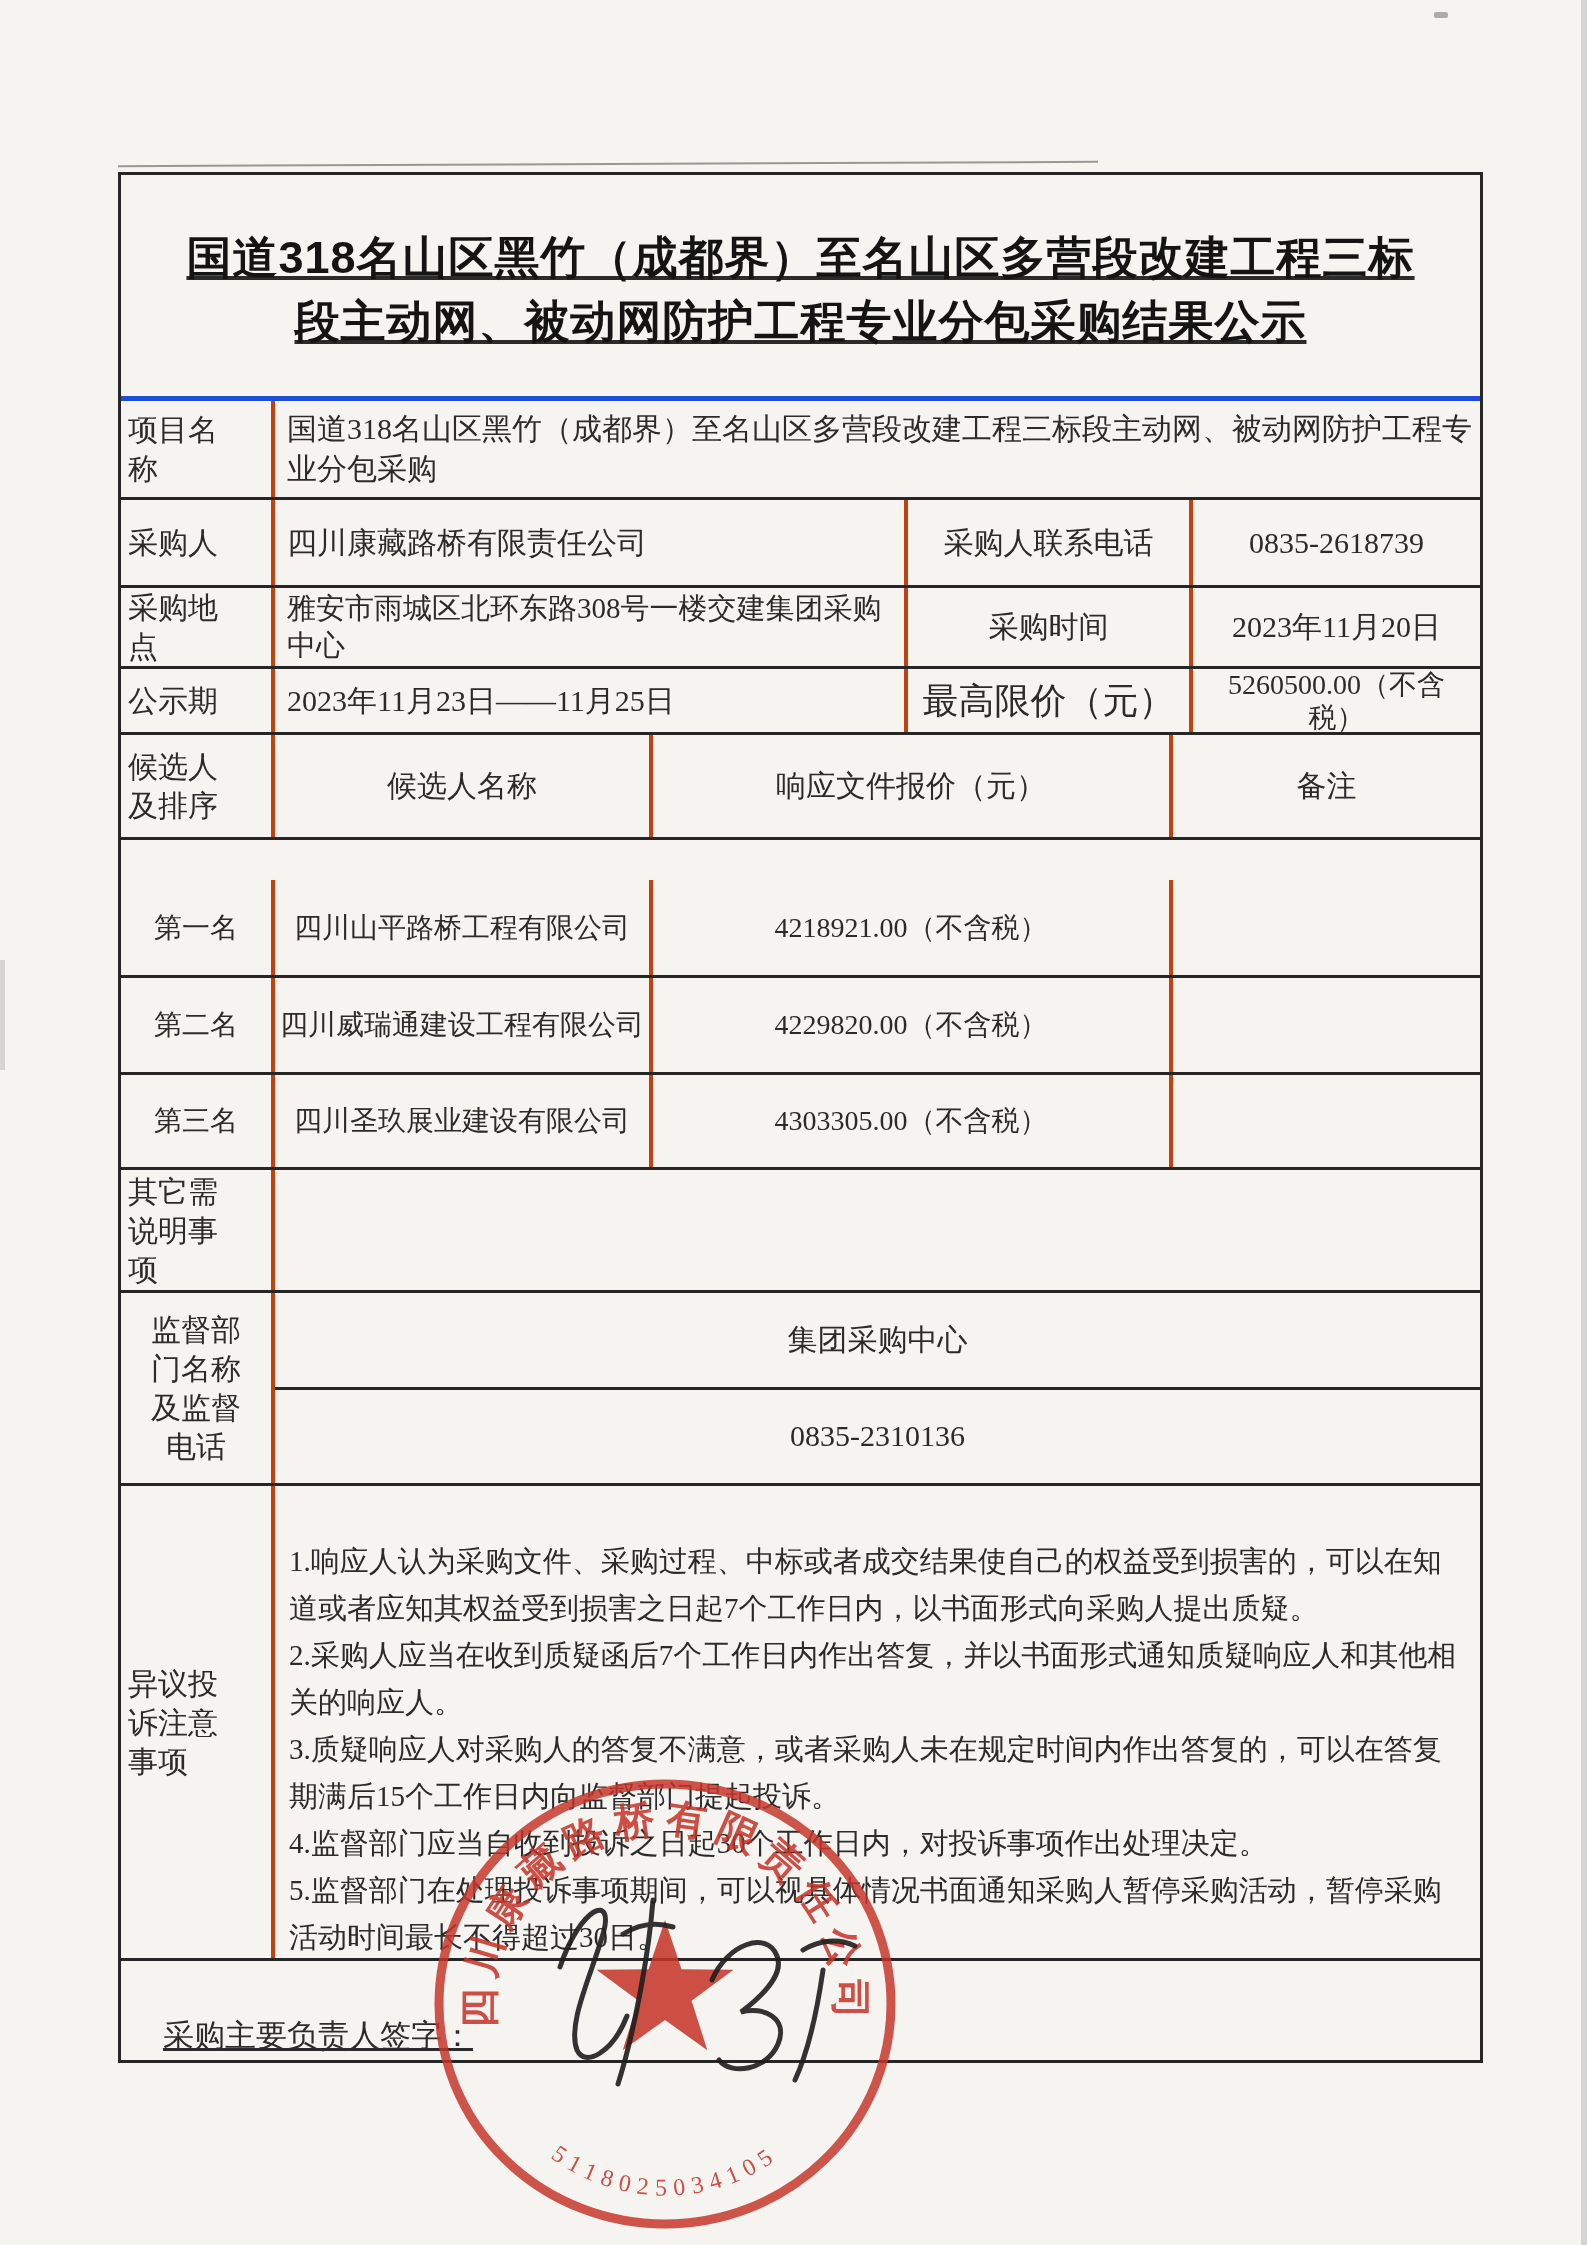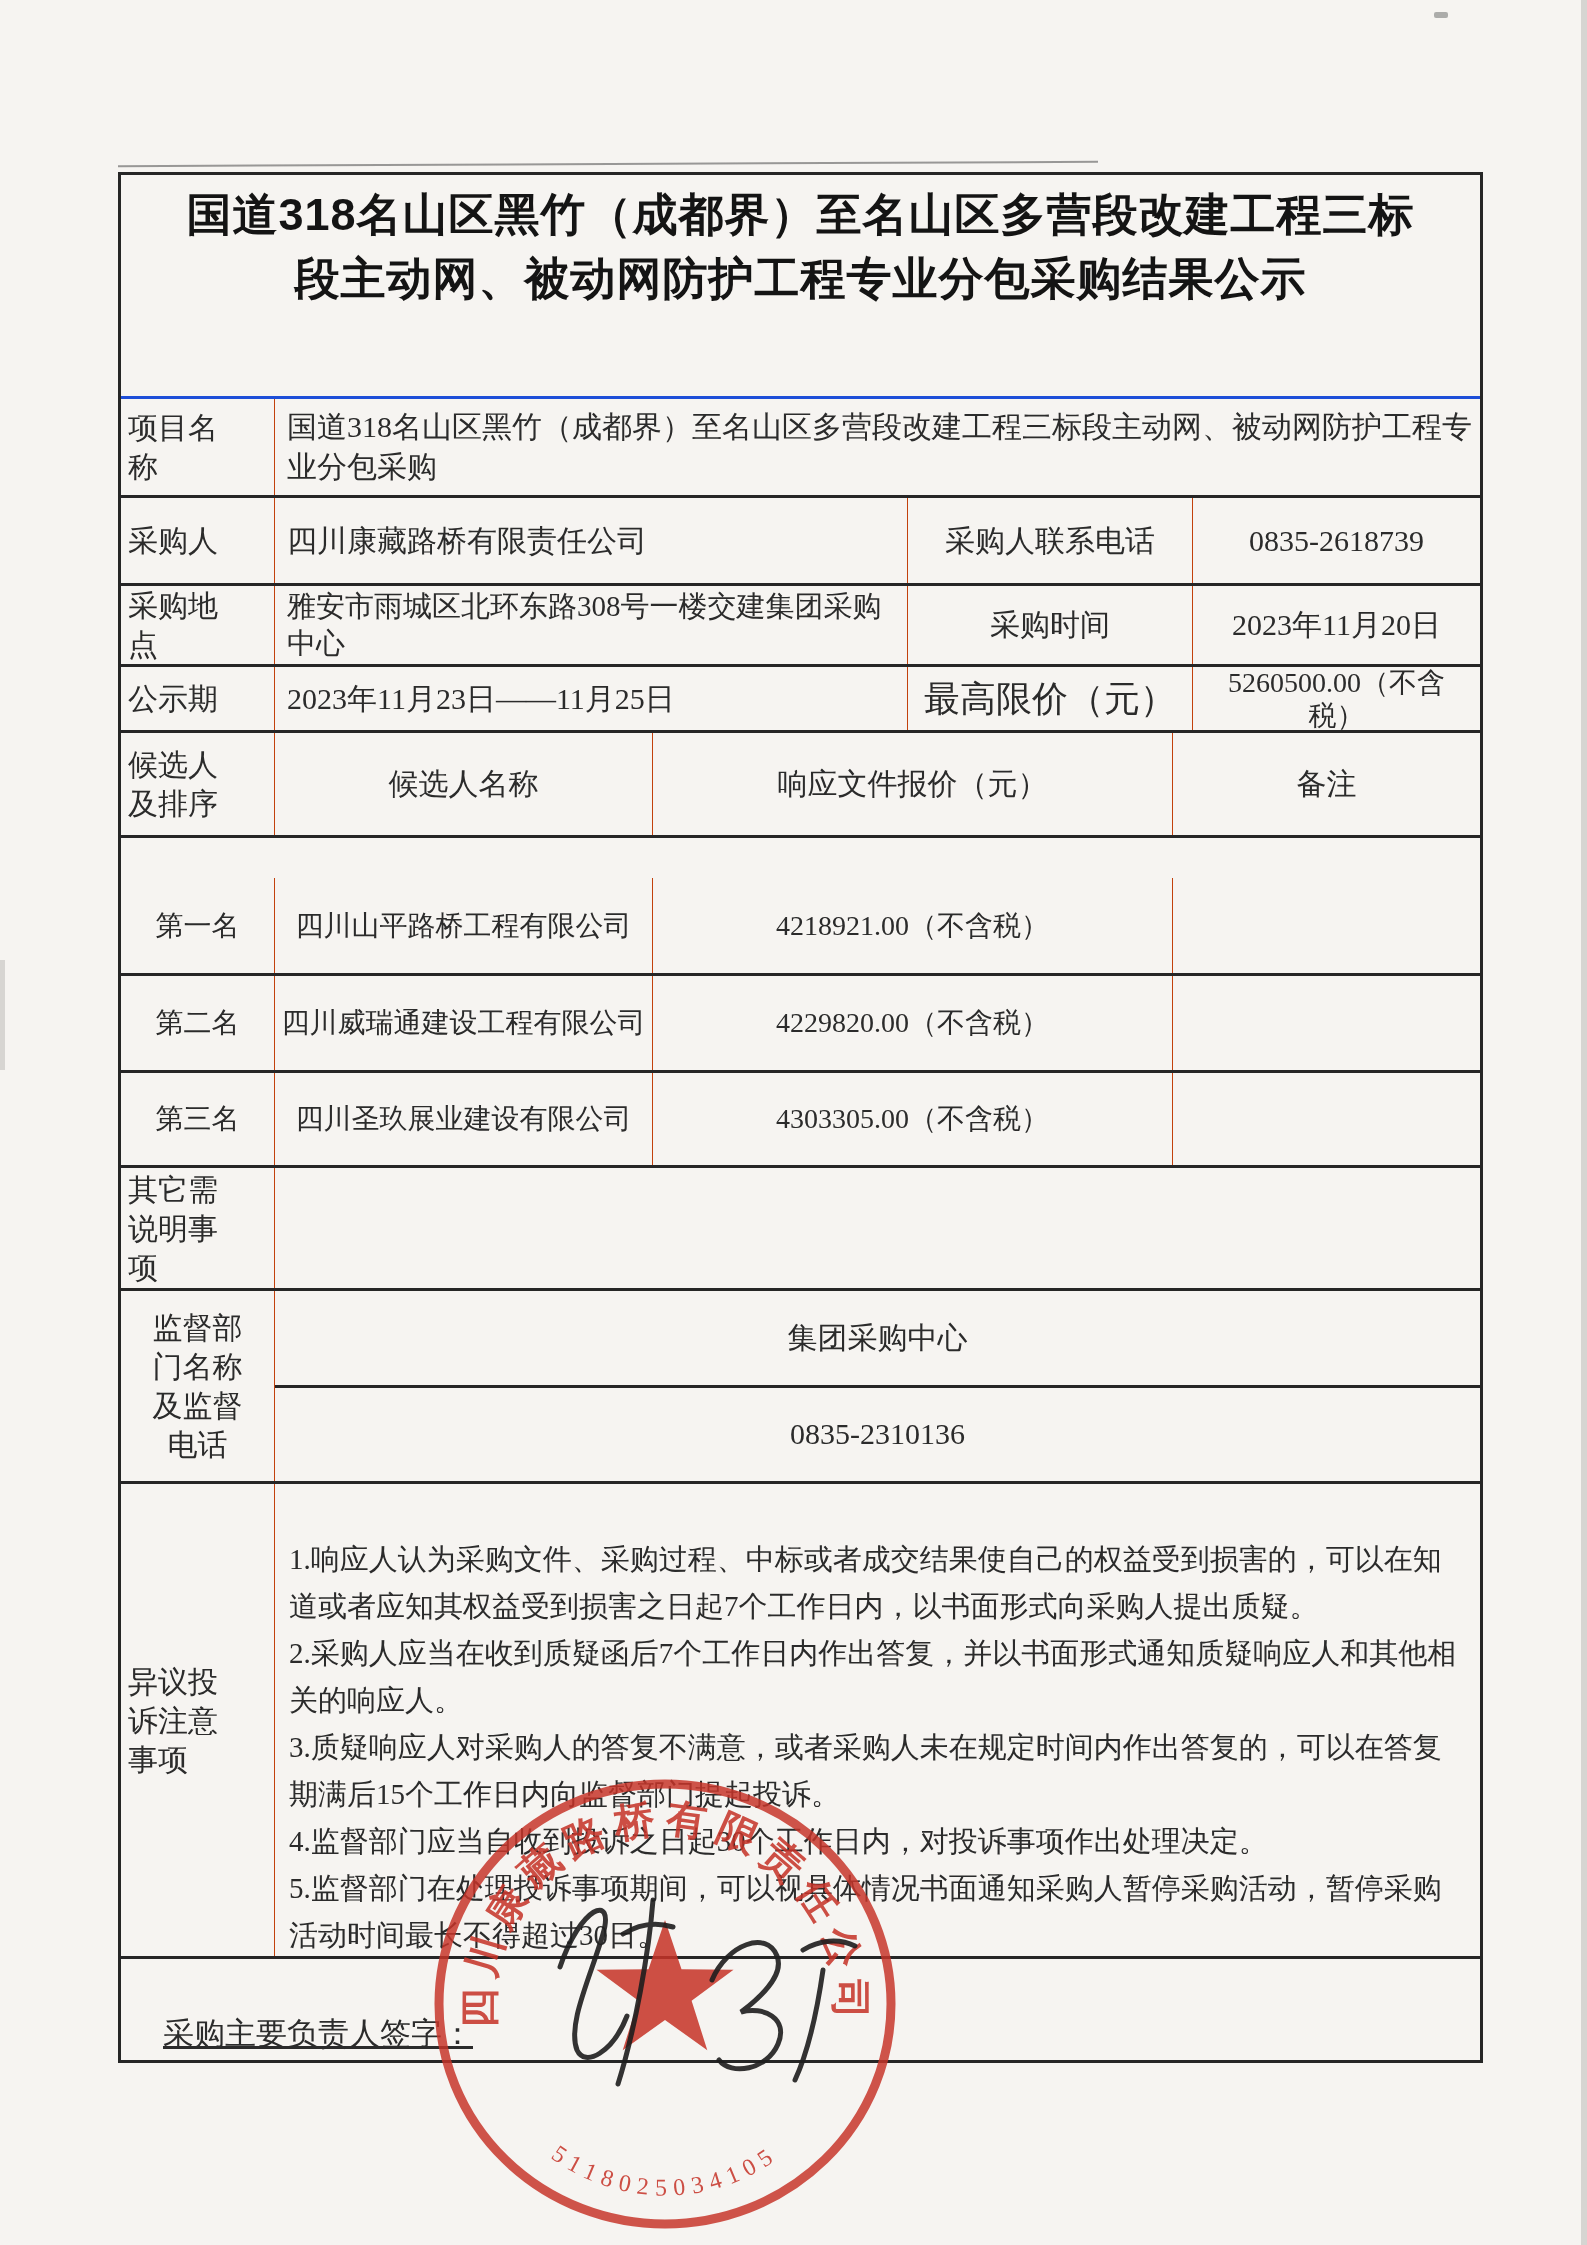--- a/index.html
+++ b/index.html
@@ -8,34 +8,34 @@
   
   .edge-strip{position:absolute;right:0;top:0;width:6px;height:2245px;background:#c9c7c4;opacity:.7;}
   .mark-tr{position:absolute;left:1434px;top:12px;width:14px;height:6px;background:#9a9a98;opacity:.8;border-radius:2px;}
   .mark-left{position:absolute;left:0;top:960px;width:5px;height:110px;background:#d7d5d2;}
   .ghost-topline{position:absolute;left:118px;top:163px;width:980px;height:2px;background:#4a4a4a;opacity:.55;transform:rotate(-.25deg);}
 
   .table{position:absolute;left:118px;top:172px;width:1365px;height:1891px;
          border:3px solid #262626;box-sizing:border-box;background:transparent;}
   .row{display:flex;box-sizing:border-box;border-bottom:3px solid #262626;}
   .row:last-child{border-bottom:none;}
-  .cell{box-sizing:border-box;border-right:1px solid #c2410c;display:flex;align-items:center;}
+  .cell{box-sizing:border-box;border-right:4px solid #c2410c;display:flex;align-items:center;}
   .cell:last-child{border-right:none;}
   .c-label{width:154px;padding-left:7px;}
   .label-txt{width:96px;word-break:break-all;font-size:30px;line-height:39px;}
   .label-center{text-align:center;margin:0 auto;padding-left:0;}
   .c-a{width:633px;}
   .c-b{width:285px;justify-content:center;text-align:center;}
   .c-c{flex:1;justify-content:center;text-align:center;}
   .val{font-size:30px;line-height:40px;}
   .pad{padding-left:12px;padding-right:6px;}
   .wrapnum{word-break:break-all;padding:0 18px;}
 
   
-  .title-row{height:221px;border-bottom:3px solid #1d4ed8;display:flex;align-items:flex-start;justify-content:center;}
+  .title-row{height:221px;border-bottom:5px solid #1d4ed8;display:flex;align-items:center;justify-content:center;text-decoration:underline;}
   .title{font-family:"Liberation Sans", sans-serif;font-weight:700;color:#141414;
          font-size:45px;line-height:64px;text-align:center;letter-spacing:1px;padding-top:8px;}
 
   .h-r1{height:99px;} .h-r2{height:88px;} .h-r3{height:81px;} .h-r4{height:66px;}
   .h-r5{height:105px;} .h-r6{height:98px;margin-top:40px;} .h-r7{height:97px;} .h-r8{height:95px;}
   .h-r9{height:123px;} .h-r10{height:193px;} .h-r11{height:475px;} .h-r12{height:150px;border-bottom:none;}
 
   
   .c-rank{width:154px;justify-content:center;text-align:center;}
   .c-name{width:378px;justify-content:center;text-align:center;}

